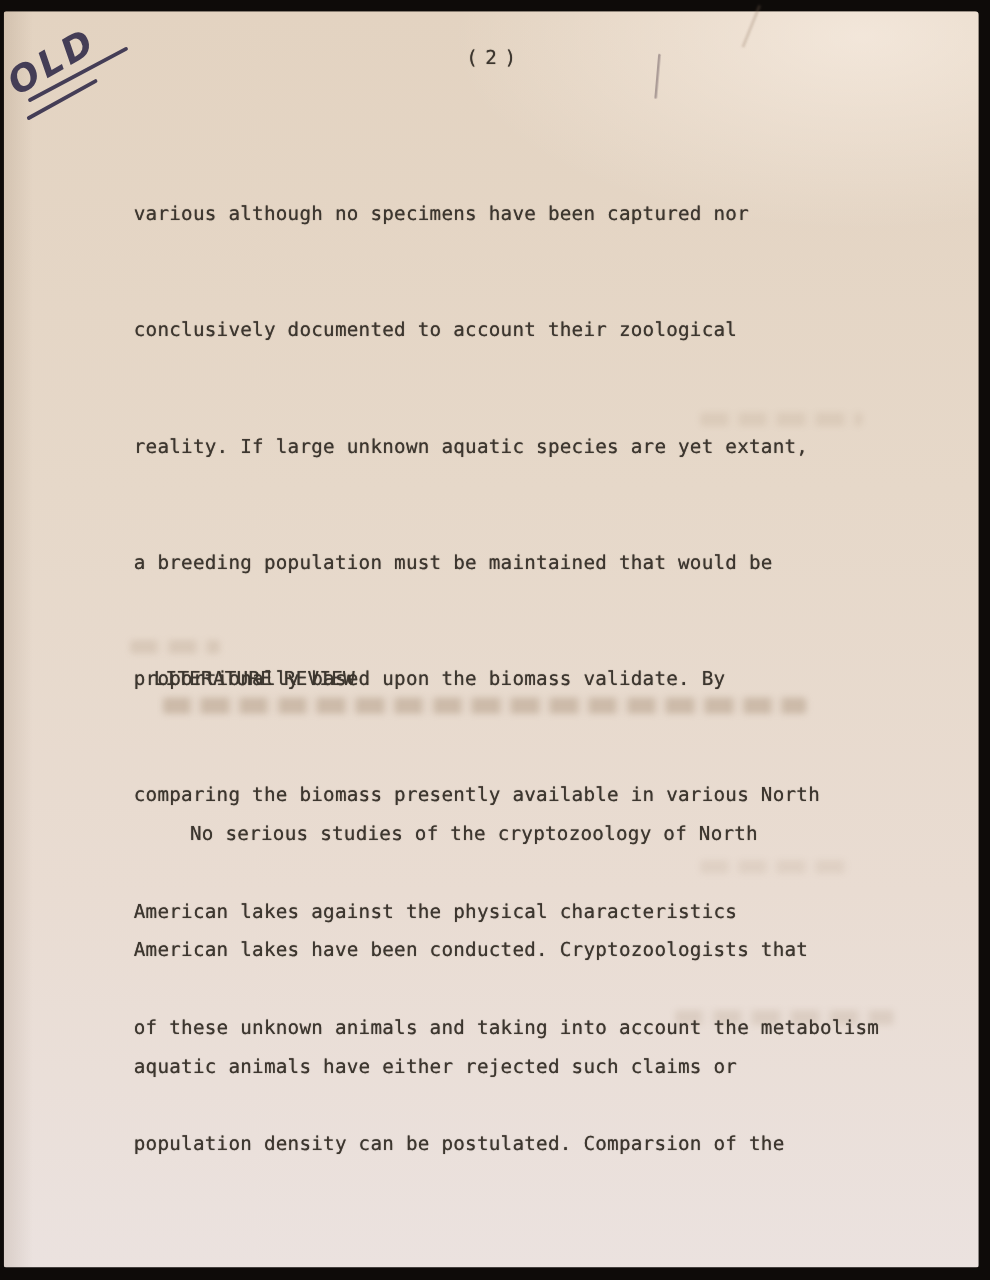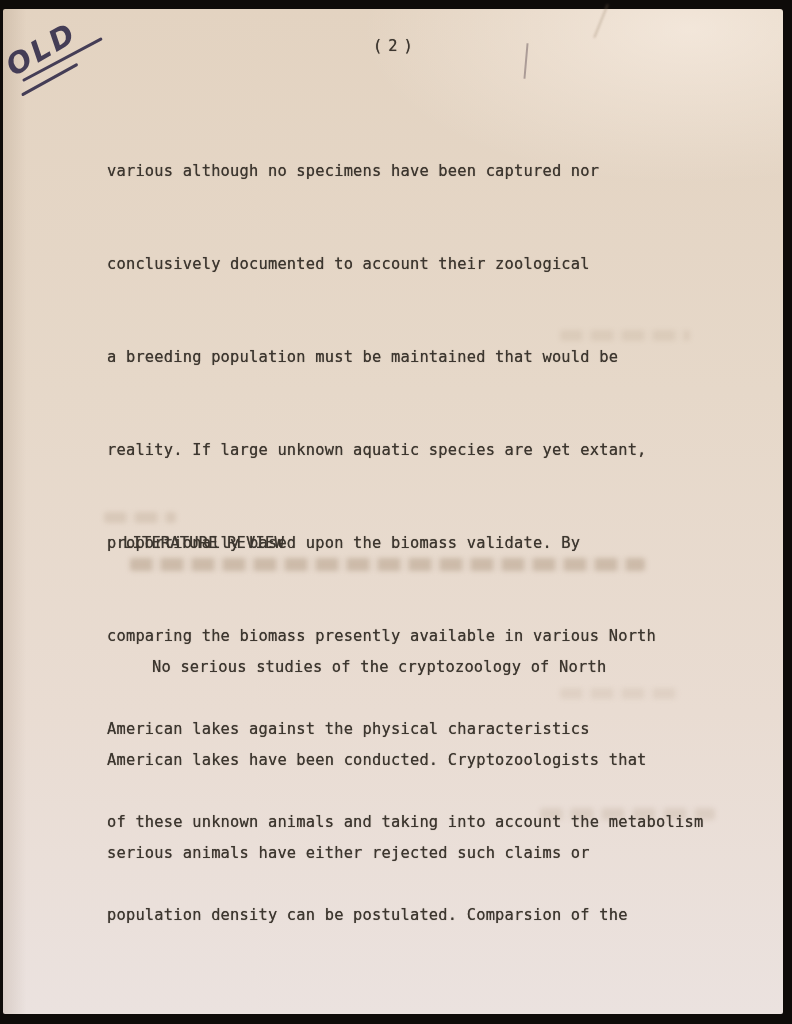--- a/index.html
+++ b/index.html
@@ -108,37 +108,37 @@
 
   <div class="ghost g1"></div>
   <div class="ghost g2"></div>
   <div class="ghost g3"></div>
   <div class="ghost g4"></div>
   <div class="ghost g5"></div>
 
   <div class="typed para1">
     <div class="tline">various although no specimens have been captured nor</div>
     <div class="tline">conclusively documented to account their zoological</div>
+    <div class="tline">reality. If large unknown aquatic species are yet extant,</div>
     <div class="tline">a breeding population must be maintained that would be</div>
-    <div class="tline">reality. If large unknown aquatic species are yet extant,</div>
     <div class="tline">proportionally based upon the biomass validate. By</div>
     <div class="tline">comparing the biomass presently available in various North</div>
     <div class="tline">American lakes against the physical characteristics</div>
     <div class="tline">of these unknown animals and taking into account the metabolism</div>
     <div class="tline">population density can be postulated. Comparsion of the</div>
     
     
     
   </div>
 
   <div class="typed heading">LITERATURE REVIEW</div>
 
   <div class="typed para2">
     <div class="tline">No serious studies of the cryptozoology of North</div>
     <div class="tline">American lakes have been conducted. Cryptozoologists that</div>
-    <div class="tline">serious animals have either rejected such claims or</div>
+    <div class="tline">aquatic animals have either rejected such claims or</div>
     
     
     
     
   </div>
 
 </div>
 
 </body></html>

